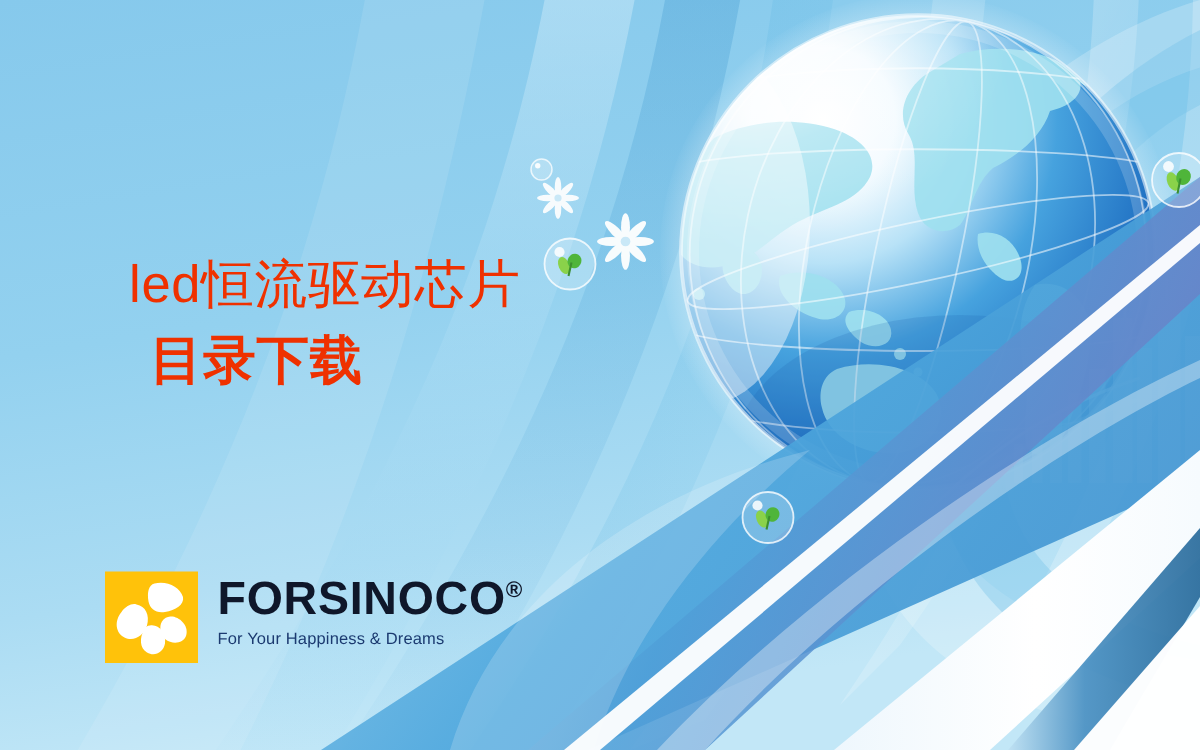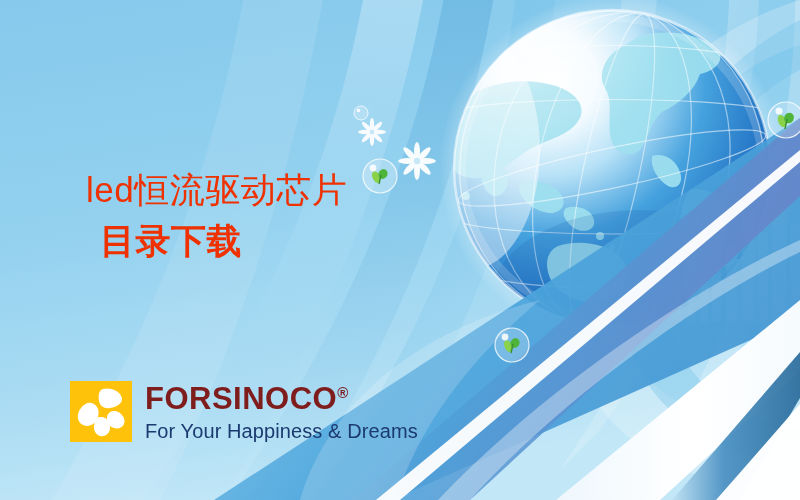--- a/index.html
+++ b/index.html
@@ -56,36 +56,36 @@
     background: #ffc20a;
     position: relative;
     flex: 0 0 auto;
   }
   .logo-mark svg { display: block; }
   .logo-text {
     margin-left: 13px;
     padding-top: 2px;
   }
   .logo-wordmark {
-    color: #7f1d1d;
+    color: #0f172a;
     font-weight: bold;
     font-size: 31px;
     letter-spacing: 0.5px;
     line-height: 1;
     font-family: "Liberation Sans", sans-serif;
     white-space: nowrap;
   }
   .logo-wordmark .reg {
     font-size: 15px;
     vertical-align: super;
     letter-spacing: 0;
   }
   .logo-tagline {
     color: #1b3a70;
-    font-size: 20px;
+    font-size: 11px;
     line-height: 1;
     margin-top: 7px;
     letter-spacing: 0.1px;
     font-family: "Liberation Sans", sans-serif;
     white-space: nowrap;
   }
 </style>
 </head>
 <body>
 

